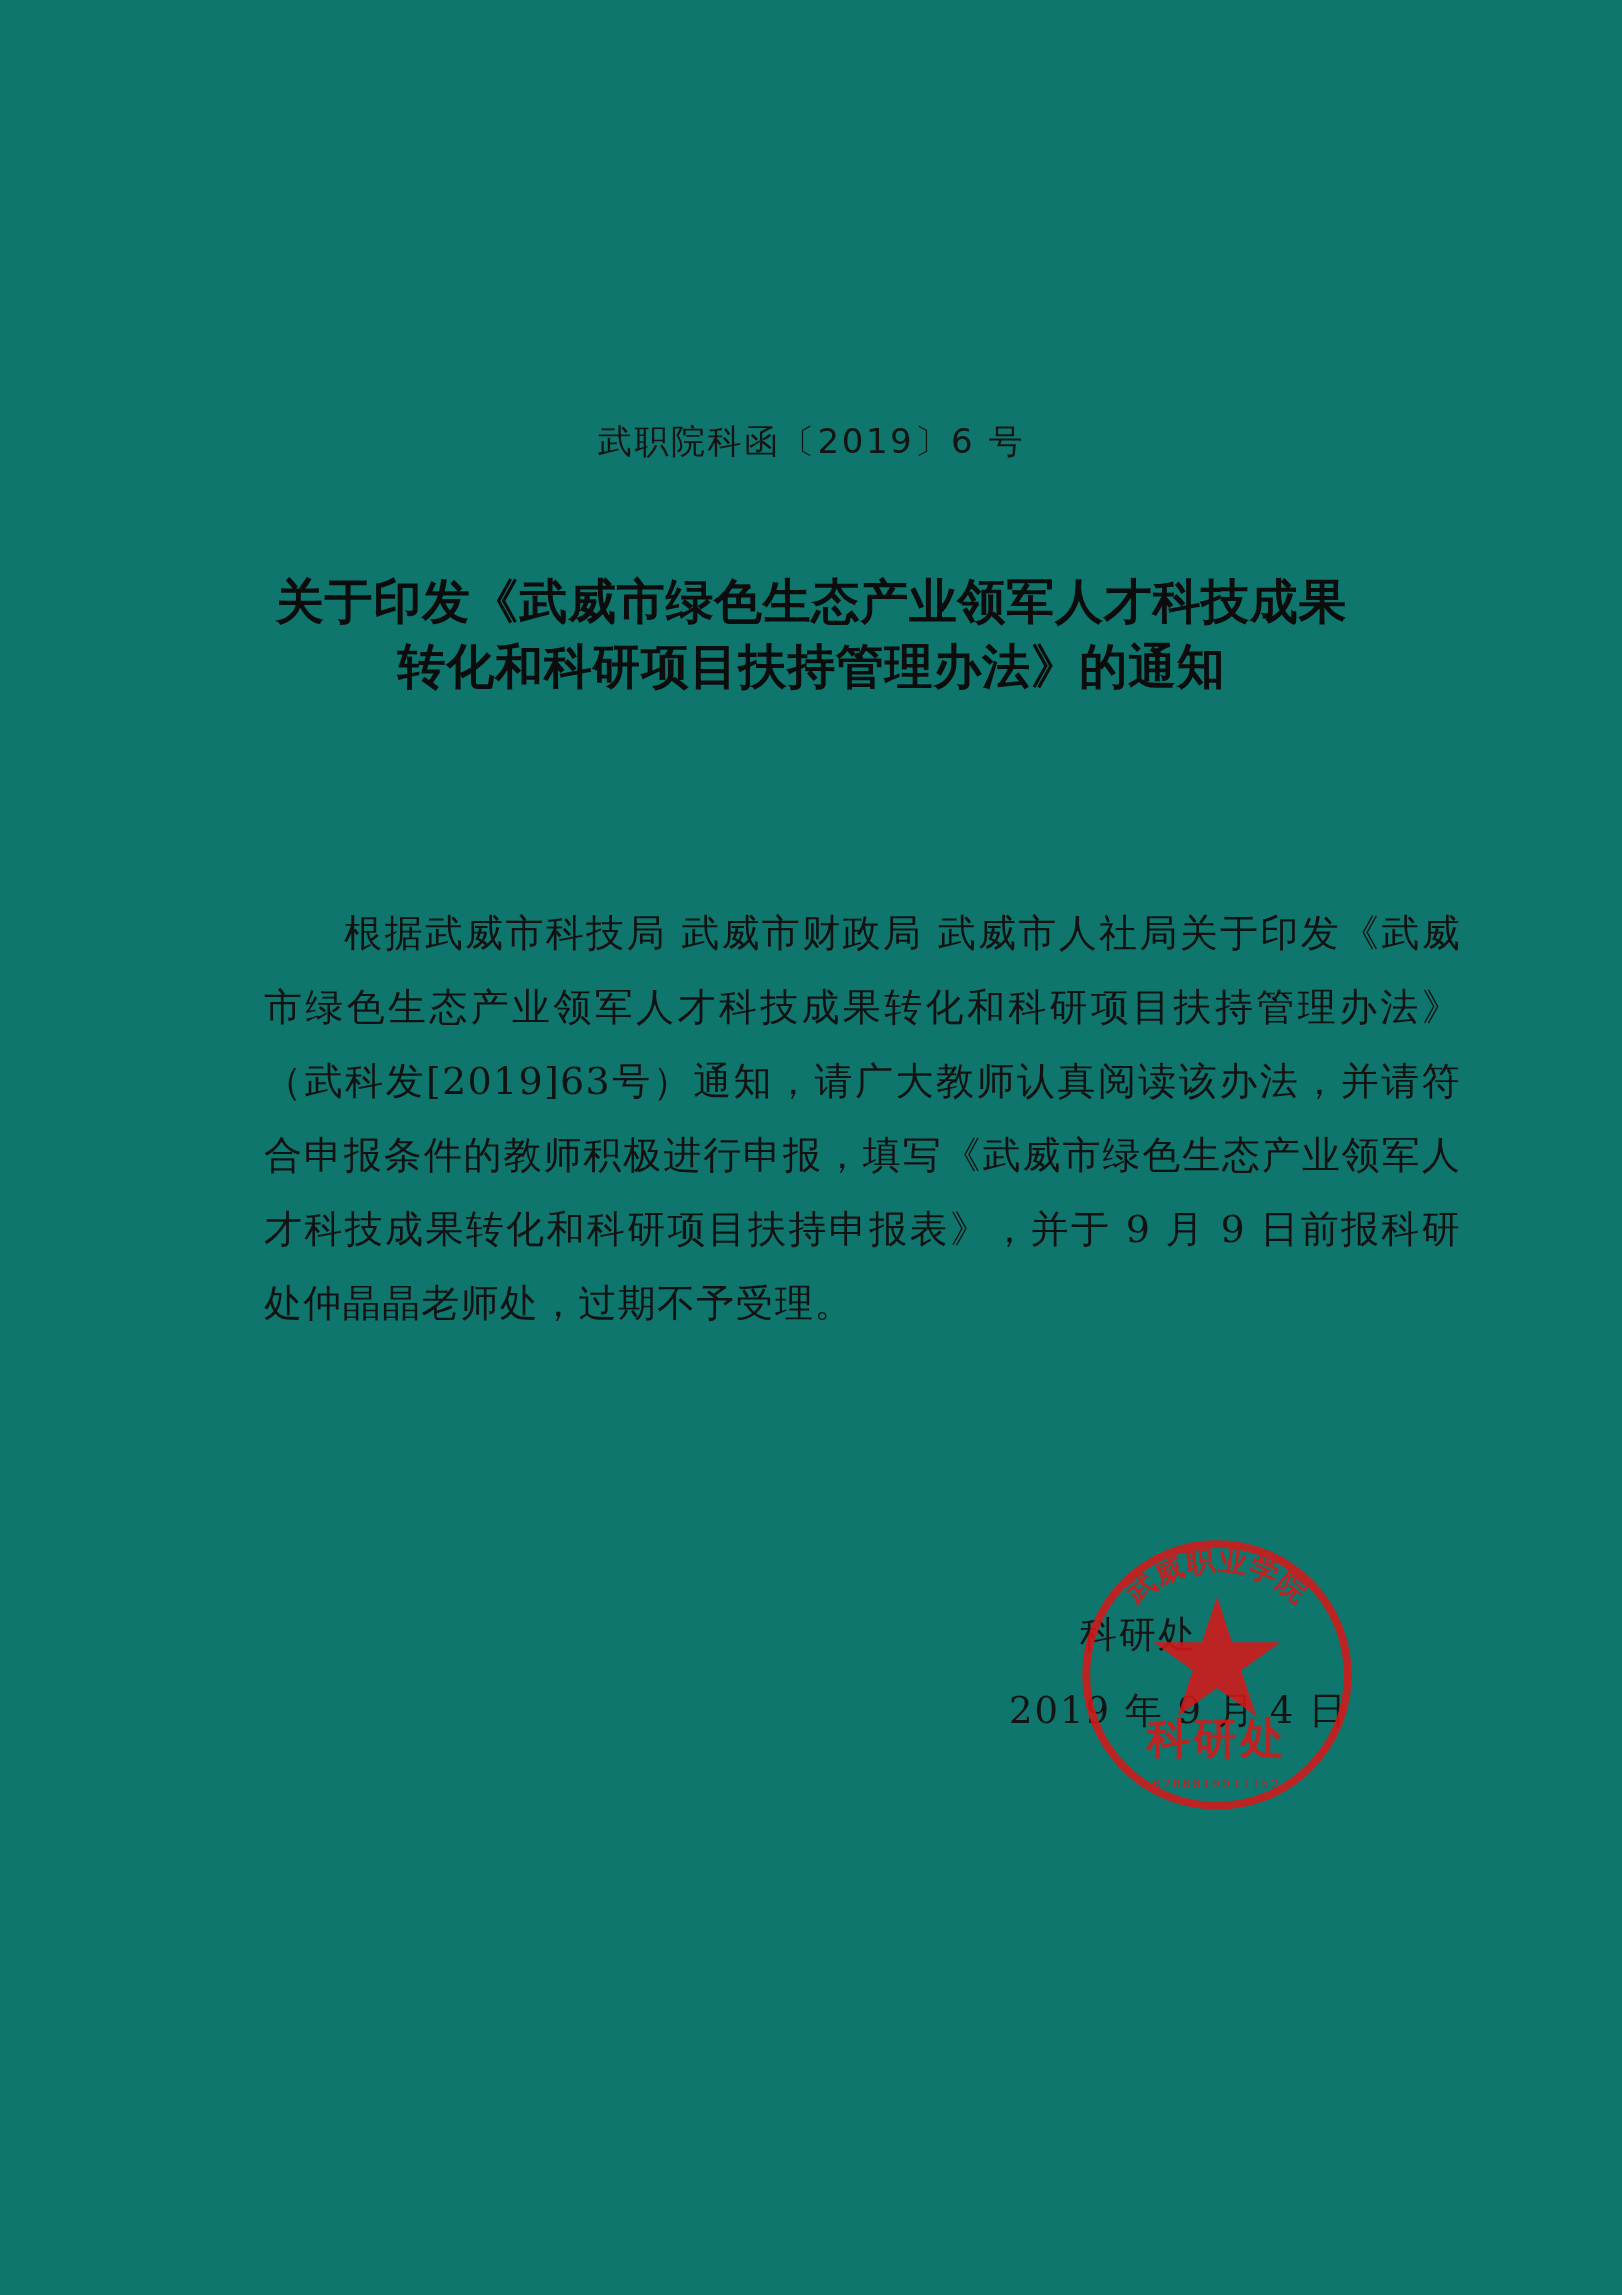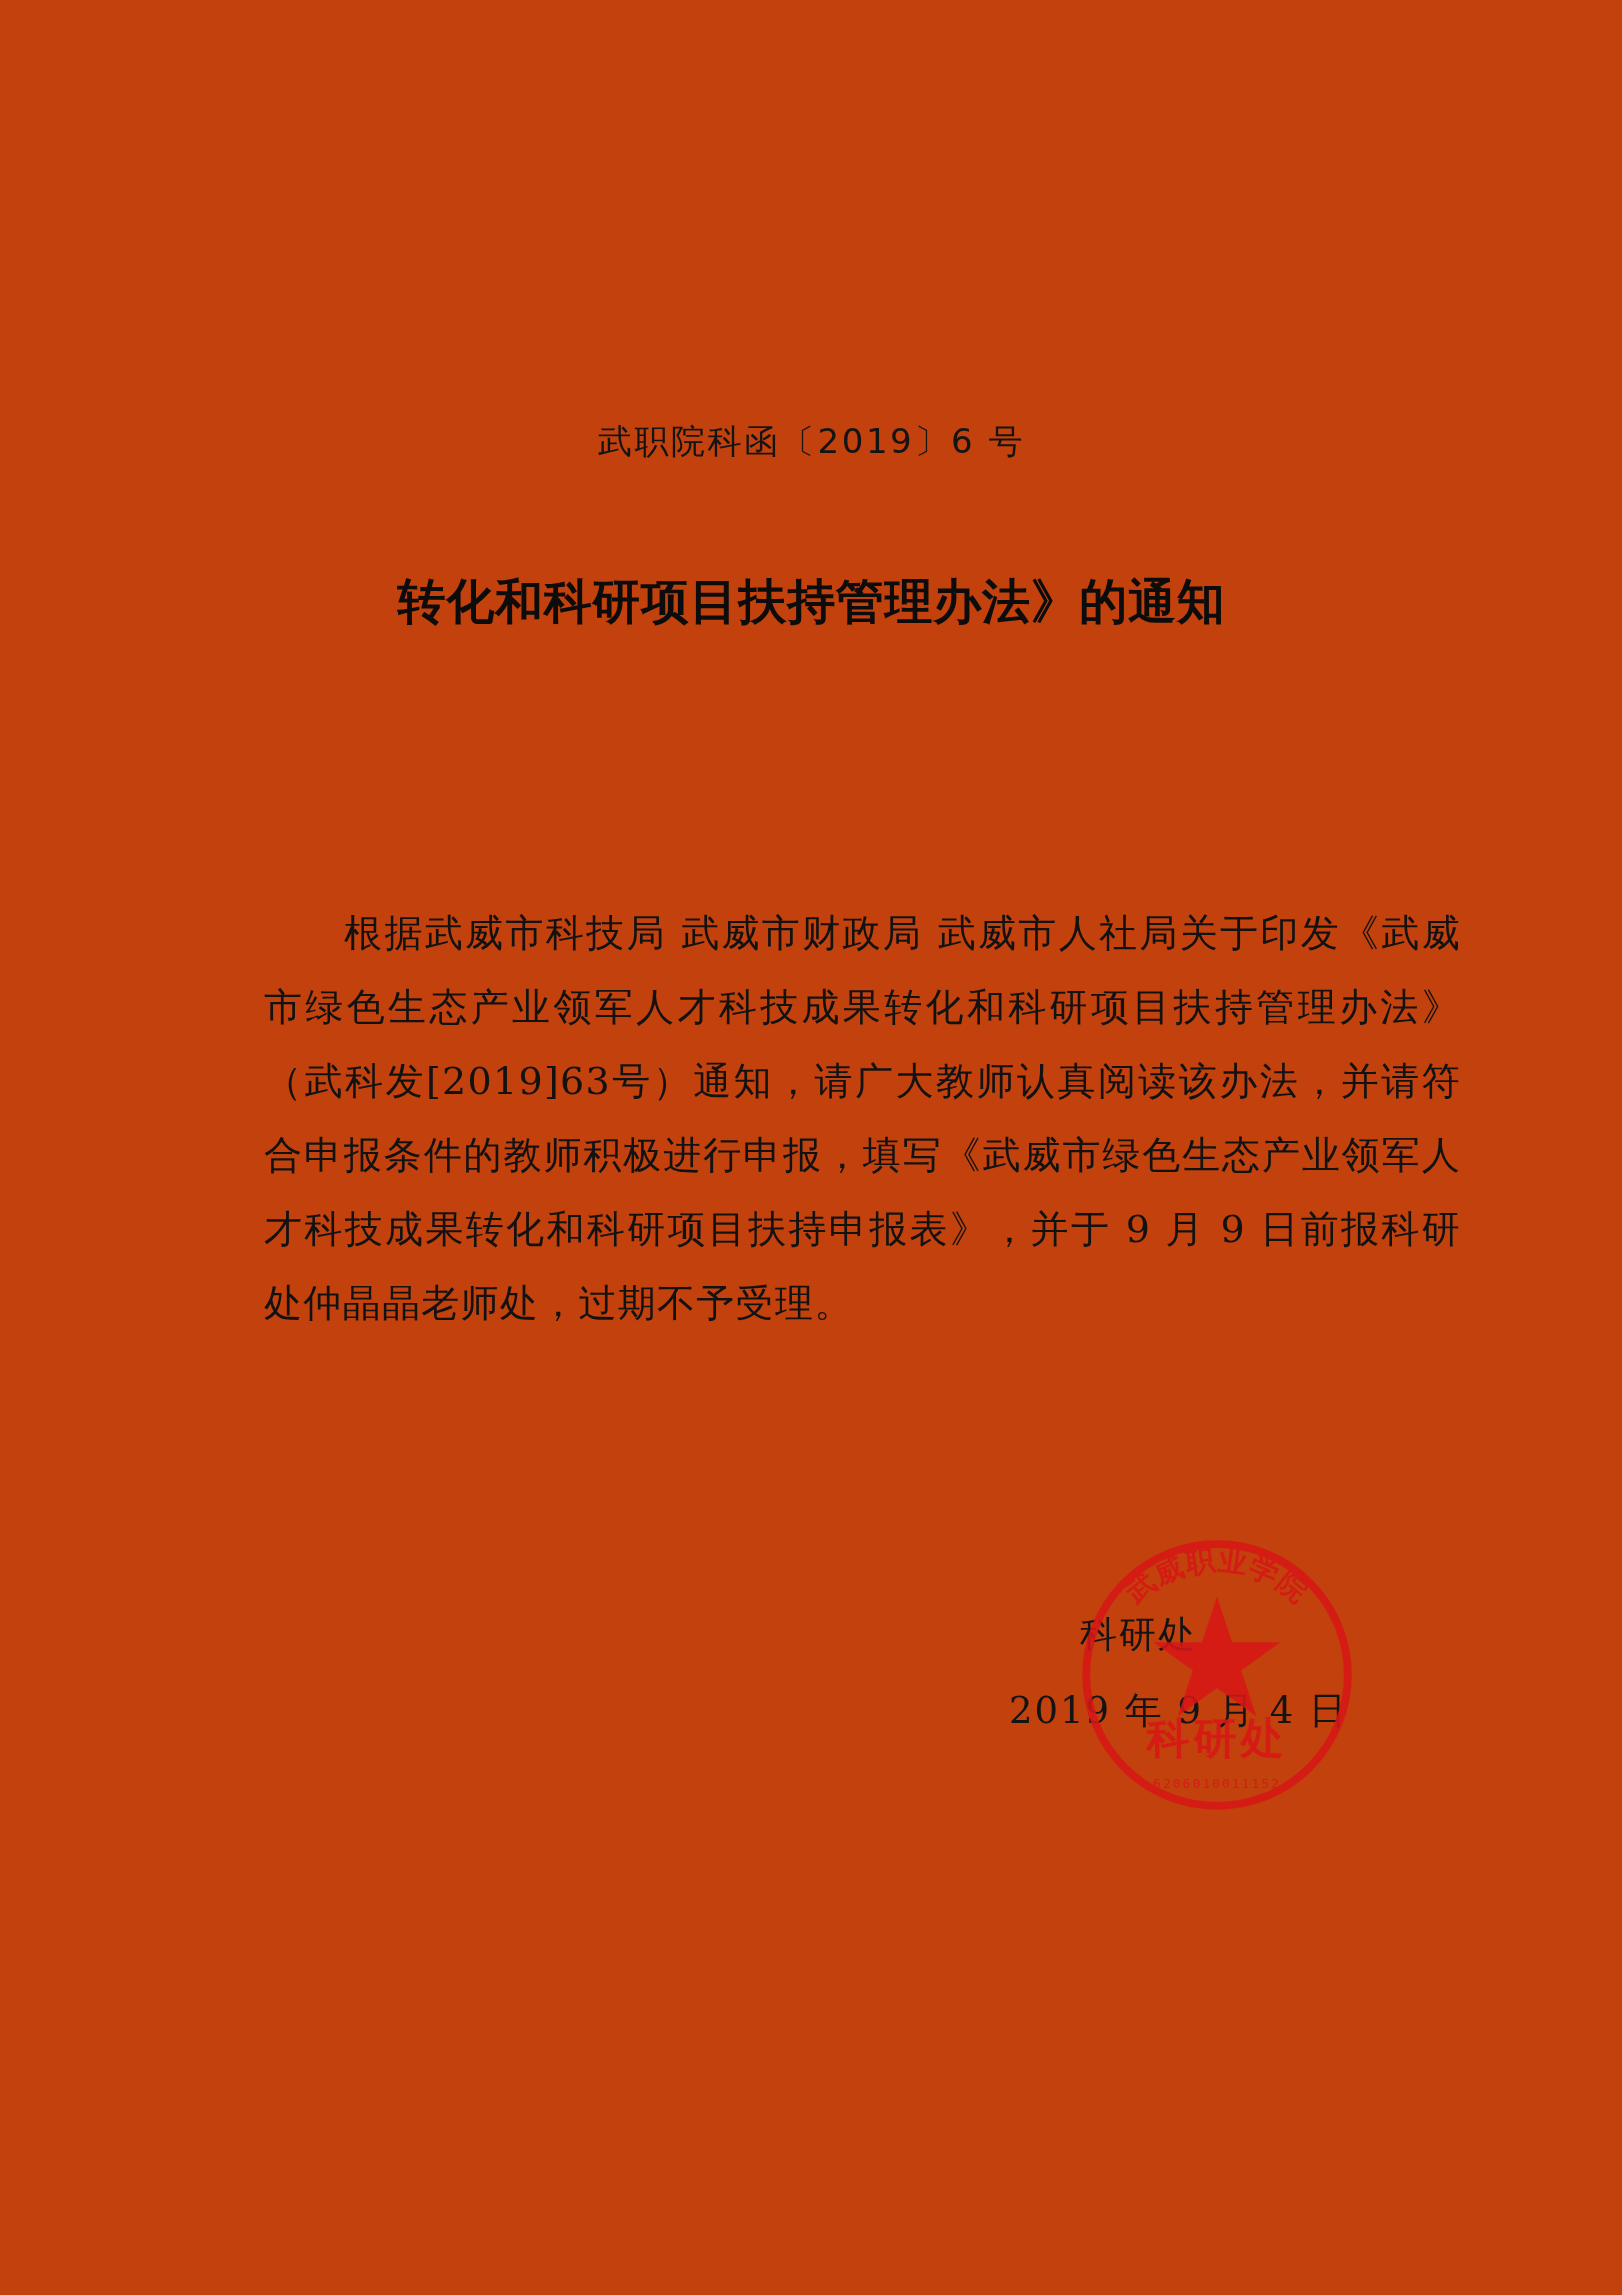--- a/index.html
+++ b/index.html
@@ -12,21 +12,21 @@
     height: 2295px;
     font-family: "DejaVu Serif", "Liberation Serif", serif;
     color: #111111;
     position: relative;
     overflow: hidden;
   }
 
   .page {
     position: absolute;
     inset: 0;
-    background: #c2410c;
+    background: #0f766e;
   }
 
   
   .doc-number {
     position: absolute;
     top: 419px;
     left: 0;
     width: 100%;
     text-align: center;
     font-family: "DejaVu Sans", "Liberation Sans", sans-serif;
@@ -128,20 +128,21 @@
   }
 </style>
 </head>
 <body>
 
 <div class="page">
 
   <div class="doc-number">武职院科函〔2019〕6 号</div>
 
   <div class="title-block">
+    <span class="tline">关于印发《武威市绿色生态产业领军人才科技成果</span>
     <span class="tline">转化和科研项目扶持管理办法》的通知</span>
   </div>
 
   <div class="body-text">
     <span class="indent"></span><span>根据武威市科技局 武威市财政局 武威市人社局关于印发《武威市绿色生态产业领军人才科技成果转化和科研项目扶持管理办法》（武科发[2019]63号）通知，请广大教师认真阅读该办法，并请符合申报条件的教师积极进行申报，填写《武威市绿色生态产业领军人才科技成果转化和科研项目扶持申报表》，并于 9 月 9 日前报科研处仲晶晶老师处，过期不予受理。</span>
   </div>
 
   <div class="signature">
     <div class="sig-org">科研处</div>
     <div class="sig-date">2019 年 9 月 4 日</div>

